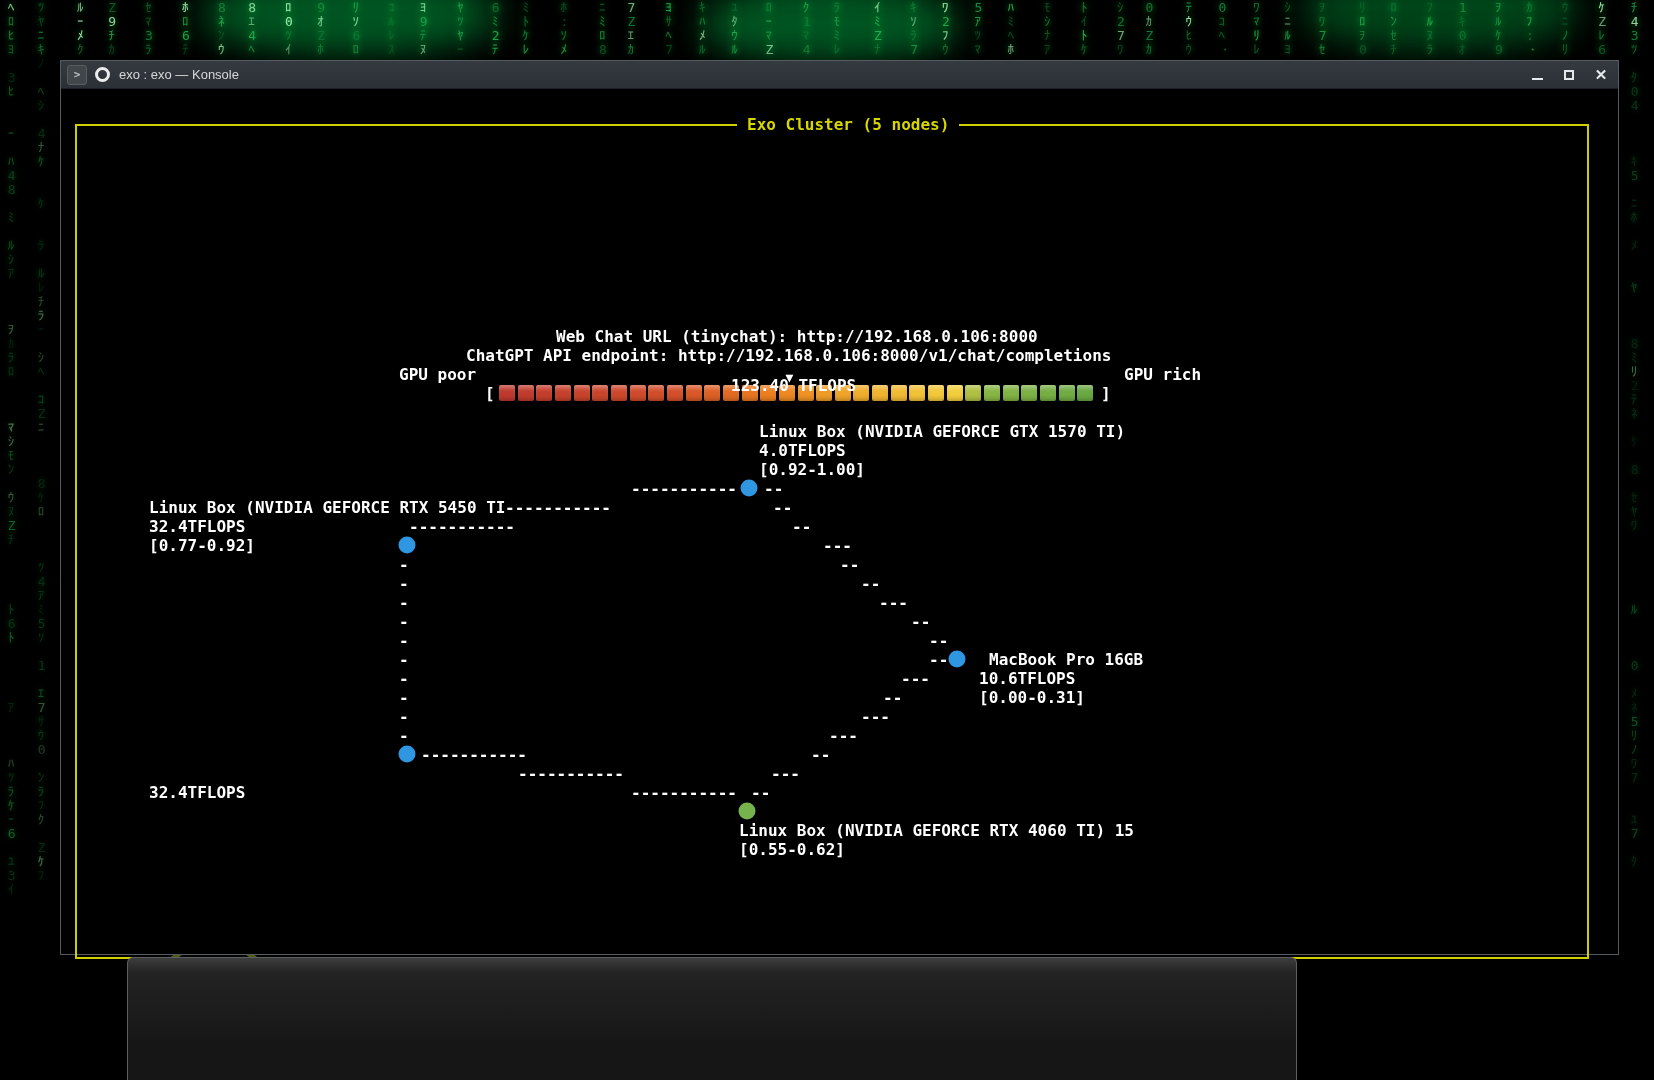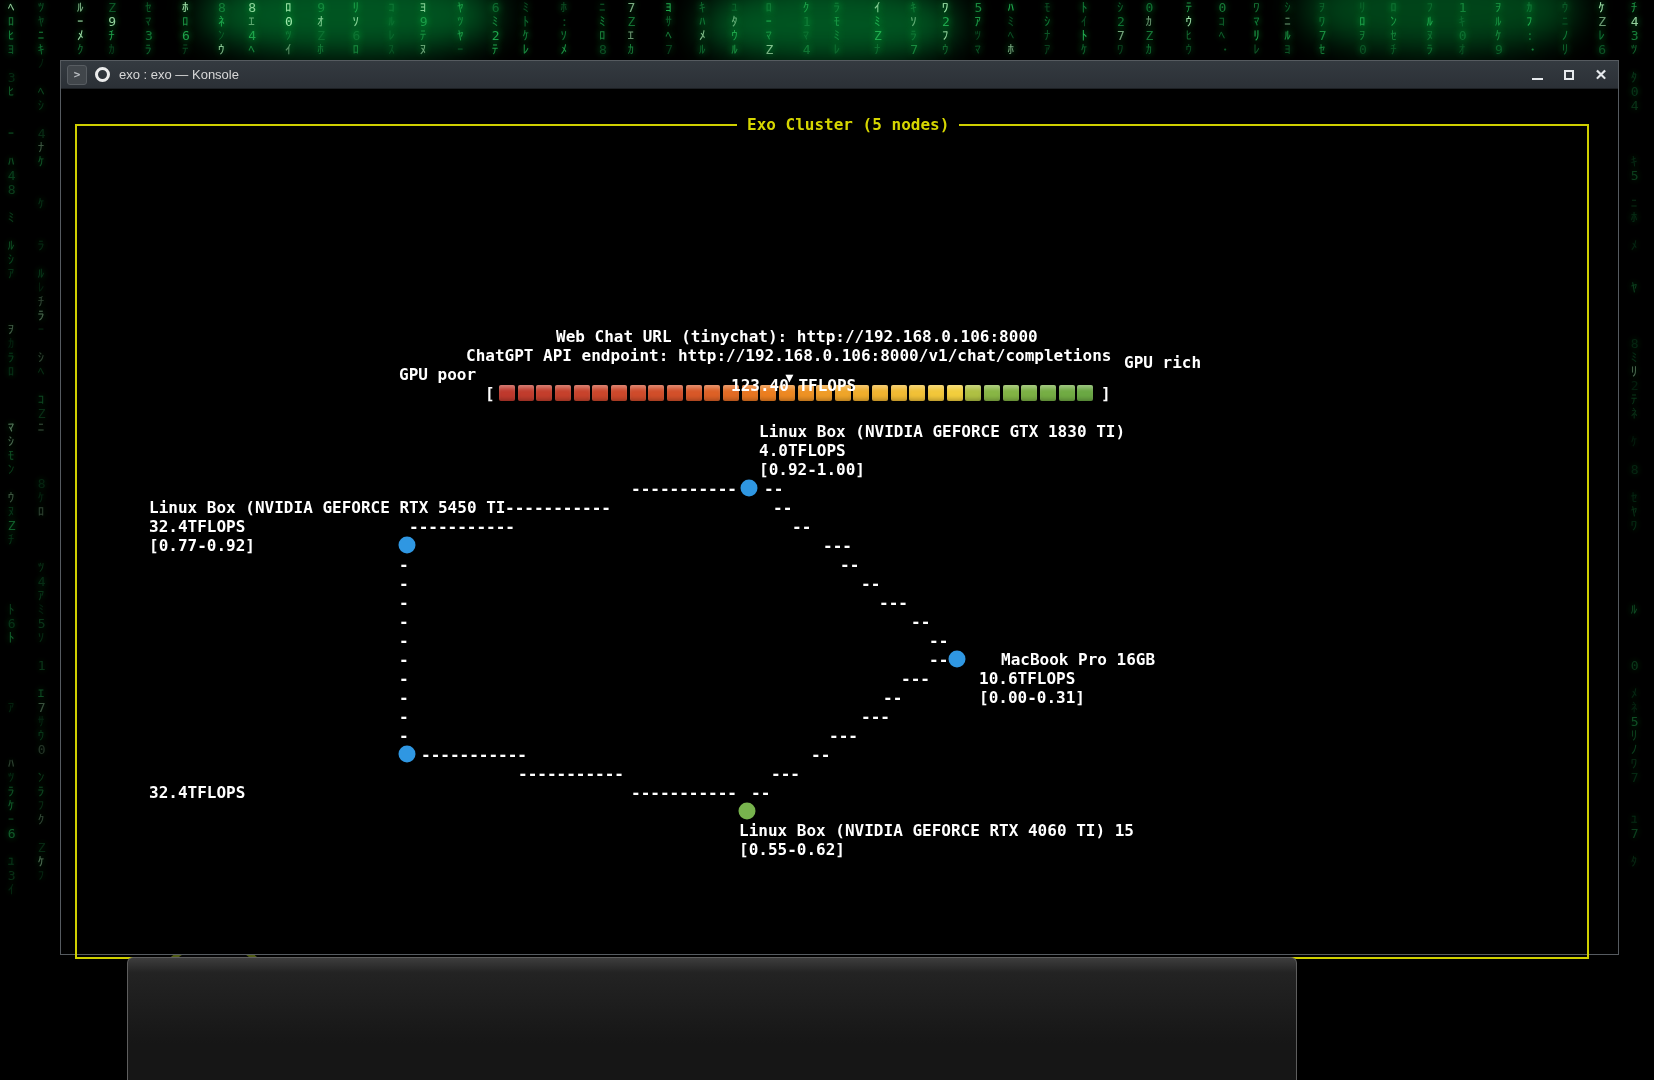--- a/index.html
+++ b/index.html
@@ -418,21 +418,21 @@
   <div id="term">
     <div id="frame">
       <div id="frame-title">Exo Cluster (5 nodes)</div>
     </div>
 
 
     <div class="abs" style="left:495px; top:238px;">Web Chat URL (tinychat): http://192.168.0.106:8000</div>
     <div class="abs" style="left:405px; top:257px;">ChatGPT API endpoint: http://192.168.0.106:8000/v1/chat/completions</div>
 
     <div class="abs" style="left:338px; top:276px;">GPU poor</div>
-    <div class="abs" style="left:1063px; top:264px;">GPU rich</div>
+    <div class="abs" style="left:1063px; top:276px;">GPU rich</div>
 
     <div id="gauge">
         <div class="abs" style="left: 424px; top: 295px;">[</div>
         <div class="abs" style="left: 1040px; top: 295px;">]</div>
         <div class="gsq" style="left: 438px; top: 296px; background: rgb(191, 57, 45);"></div>
         <div class="gsq" style="left: 456.656px; top: 296px; background: rgb(193, 60, 45);"></div>
         <div class="gsq" style="left: 475.312px; top: 296px; background: rgb(196, 62, 44);"></div>
         <div class="gsq" style="left: 493.969px; top: 296px; background: rgb(198, 65, 44);"></div>
         <div class="gsq" style="left: 512.625px; top: 296px; background: rgb(200, 67, 44);"></div>
         <div class="gsq" style="left: 531.281px; top: 296px; background: rgb(202, 70, 43);"></div>
@@ -495,25 +495,25 @@
         <div class="dash" style="left: 800px; top: 627px;">---</div>
         <div class="dash" style="left: 338px; top: 646px;">-</div>
         <div class="dash" style="left: 768px; top: 646px;">---</div>
         <div class="dash" style="left: 360px; top: 665px;">-----------</div>
         <div class="dash" style="left: 750px; top: 665px;">--</div>
         <div class="dash" style="left: 457px; top: 684px;">-----------</div>
         <div class="dash" style="left: 710px; top: 684px;">---</div>
         <div class="dash" style="left: 570px; top: 703px;">-----------</div>
         <div class="dash" style="left: 690px; top: 703px;">--</div>
         <div class="node-dot" style="left: 688px; top: 399px; background: rgb(47, 151, 226);"></div>
-        <div class="node-label" style="left: 698px; top: 333px;"><div style="margin-left: 0px;">Linux Box (NVIDIA GEFORCE GTX 1830 TI)</div><div>4.0TFLOPS</div><div>[0.92-1.00]</div></div>
+        <div class="node-label" style="left: 698px; top: 333px;"><div style="margin-left: 0px;">Linux Box (NVIDIA GEFORCE GTX 1570 TI)</div><div>4.0TFLOPS</div><div>[0.92-1.00]</div></div>
         <div class="node-dot" style="left: 346px; top: 456px; background: rgb(47, 151, 226);"></div>
         <div class="node-label" style="left: 88px; top: 409px;"><div style="margin-left: 0px;">Linux Box (NVIDIA GEFORCE RTX 5450 TI</div><div>32.4TFLOPS</div><div>[0.77-0.92]</div></div>
         <div class="node-dot" style="left: 896px; top: 570px; background: rgb(47, 151, 226);"></div>
-        <div class="node-label" style="left: 918px; top: 561px;"><div style="margin-left: 22px;">MacBook Pro 16GB</div><div>10.6TFLOPS</div><div>[0.00-0.31]</div></div>
+        <div class="node-label" style="left: 918px; top: 561px;"><div style="margin-left: 10px;">MacBook Pro 16GB</div><div>10.6TFLOPS</div><div>[0.00-0.31]</div></div>
         <div class="node-dot" style="left: 346px; top: 665px; background: rgb(47, 151, 226);"></div>
         <div class="node-label" style="left: 88px; top: 694px;"><div>32.4TFLOPS</div></div>
         <div class="node-dot" style="left: 686px; top: 722px; background: rgb(119, 179, 77);"></div>
         <div class="node-label" style="left: 678px; top: 732px;"><div style="margin-left: 0px;">Linux Box (NVIDIA GEFORCE RTX 4060 TI) 15</div><div>[0.55-0.62]</div></div>
       </div>
 
     <button id="config-btn">Config</button>
   </div>
 </div>
 

